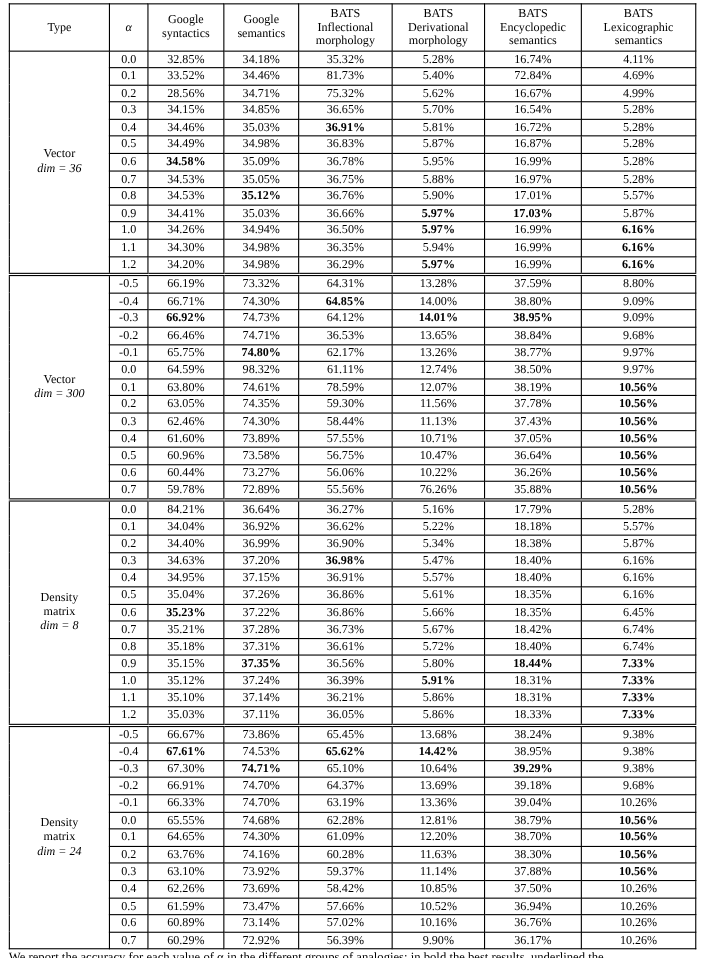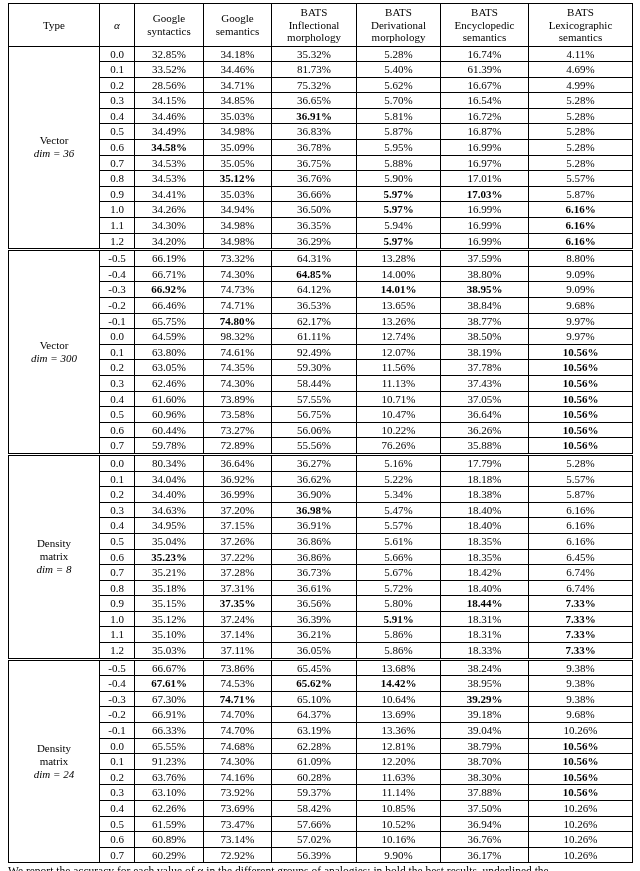--- a/index.html
+++ b/index.html
@@ -85,21 +85,21 @@
           <td>5.28%</td>
           <td>16.74%</td>
           <td>4.11%</td>
         </tr>
         <tr>
           <td>0.1</td>
           <td>33.52%</td>
           <td>34.46%</td>
           <td>81.73%</td>
           <td>5.40%</td>
-          <td>61.39%</td>
+          <td>72.84%</td>
           <td>4.69%</td>
         </tr>
         <tr>
           <td>0.2</td>
           <td>28.56%</td>
           <td>34.71%</td>
           <td>75.32%</td>
           <td>5.62%</td>
           <td>16.67%</td>
           <td>4.99%</td>
@@ -246,21 +246,21 @@
           <td>98.32%</td>
           <td>61.11%</td>
           <td>12.74%</td>
           <td>38.50%</td>
           <td>9.97%</td>
         </tr>
         <tr>
           <td>0.1</td>
           <td>63.80%</td>
           <td>74.61%</td>
-          <td>92.49%</td>
+          <td>78.59%</td>
           <td>12.07%</td>
           <td>38.19%</td>
           <td class="bold">10.56%</td>
         </tr>
         <tr>
           <td>0.2</td>
           <td>63.05%</td>
           <td>74.35%</td>
           <td>59.30%</td>
           <td>11.56%</td>
@@ -308,21 +308,21 @@
           <td>59.78%</td>
           <td>72.89%</td>
           <td>55.56%</td>
           <td>76.26%</td>
           <td>35.88%</td>
           <td class="bold">10.56%</td>
         </tr>
         <tr class="sep u">
           <td rowspan="13" class="type">Density<br>matrix<br><i>dim = 8</i></td>
           <td>0.0</td>
-          <td>80.34%</td>
+          <td>84.21%</td>
           <td>36.64%</td>
           <td>36.27%</td>
           <td>5.16%</td>
           <td>17.79%</td>
           <td>5.28%</td>
         </tr>
         <tr>
           <td>0.1</td>
           <td>34.04%</td>
           <td>36.92%</td>
@@ -480,21 +480,21 @@
           <td>0.0</td>
           <td>65.55%</td>
           <td>74.68%</td>
           <td>62.28%</td>
           <td>12.81%</td>
           <td>38.79%</td>
           <td class="bold">10.56%</td>
         </tr>
         <tr>
           <td>0.1</td>
-          <td>91.23%</td>
+          <td>64.65%</td>
           <td>74.30%</td>
           <td>61.09%</td>
           <td>12.20%</td>
           <td>38.70%</td>
           <td class="bold">10.56%</td>
         </tr>
         <tr>
           <td>0.2</td>
           <td>63.76%</td>
           <td>74.16%</td>

